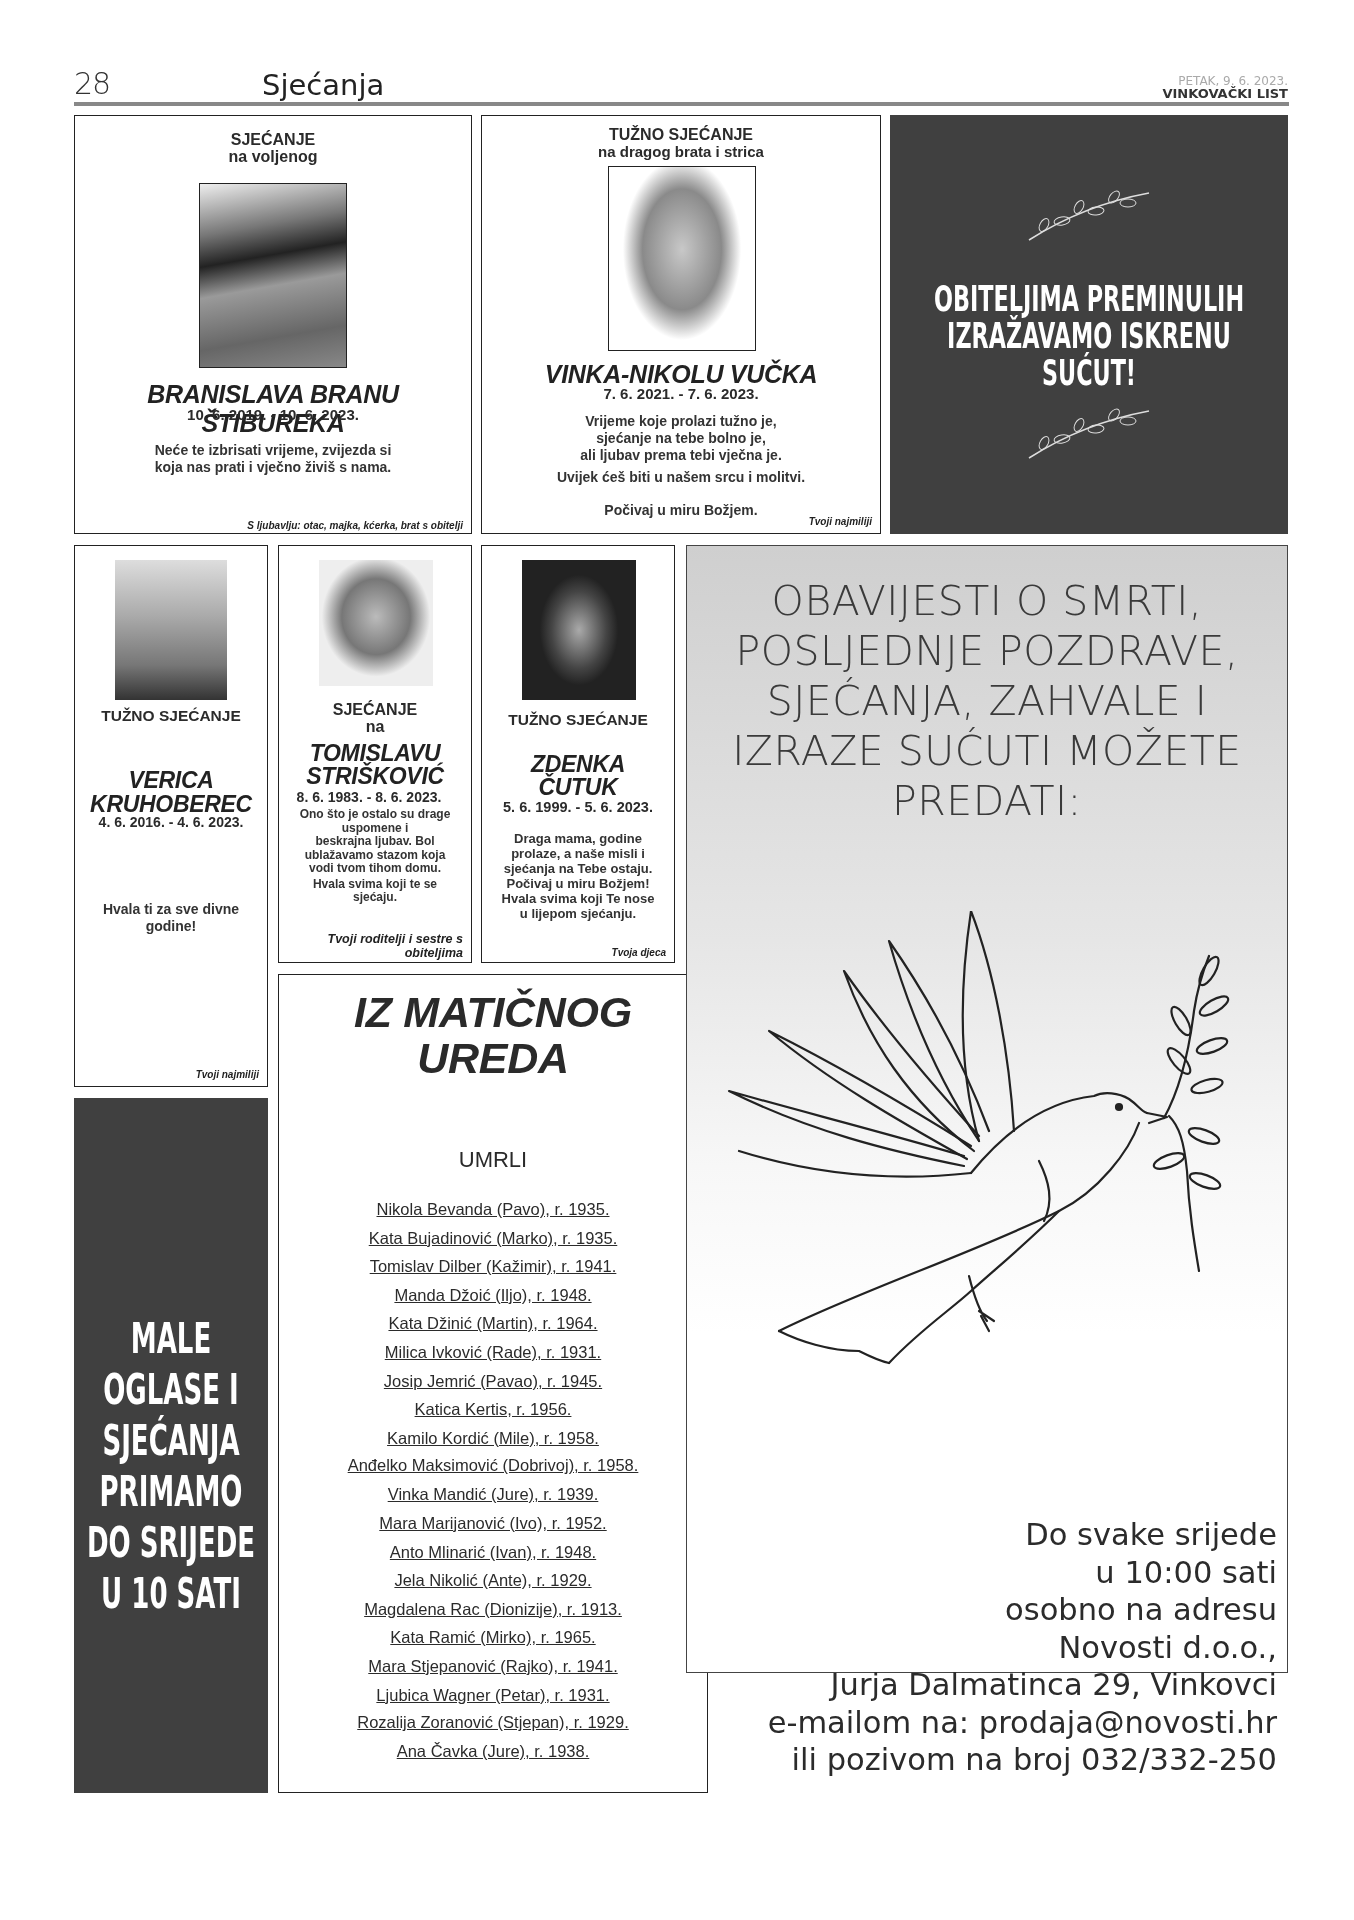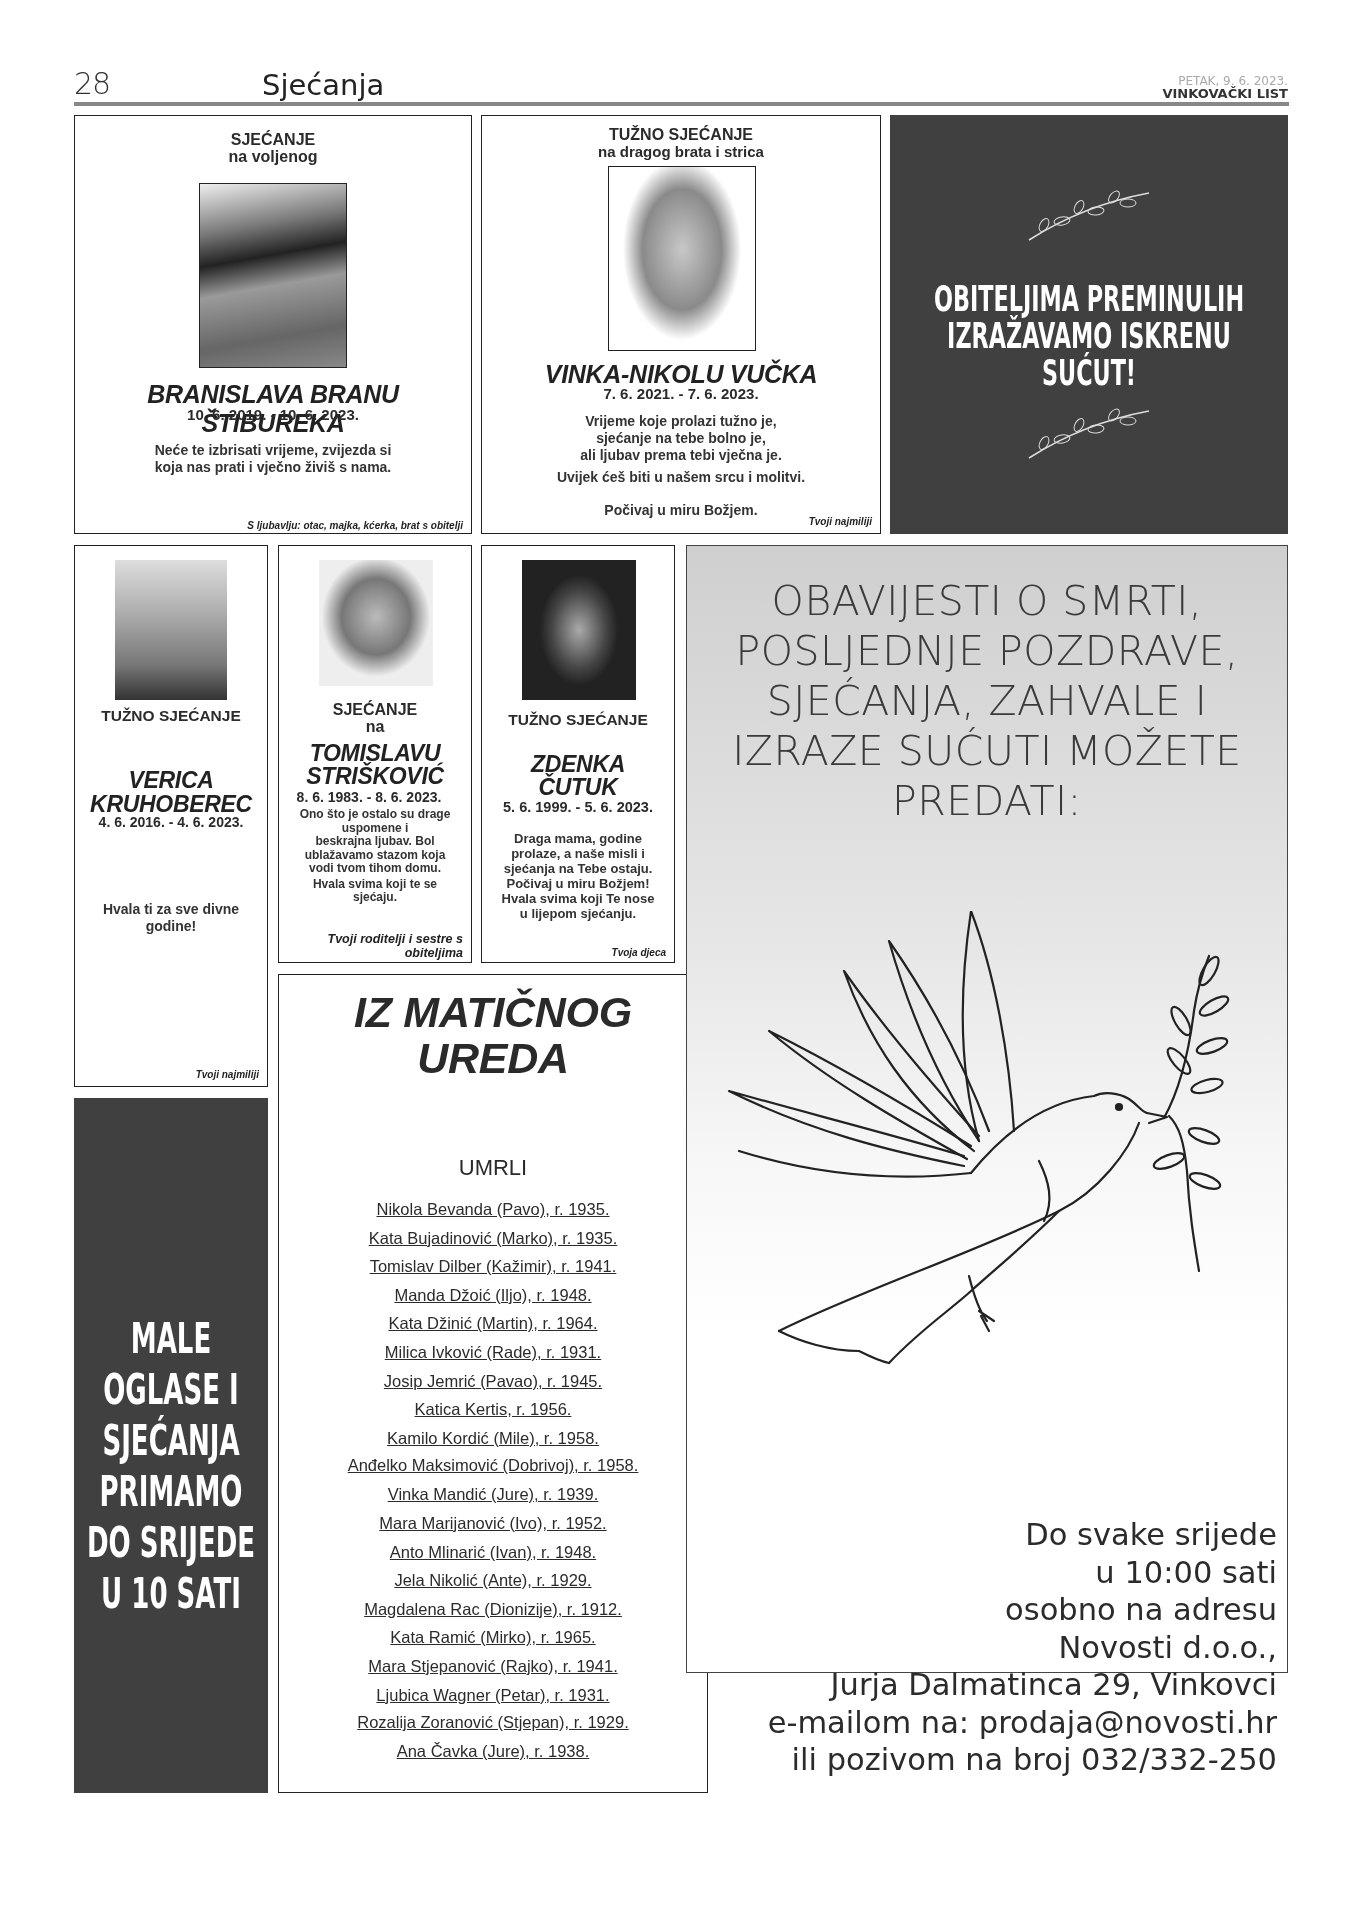--- a/index.html
+++ b/index.html
@@ -176,37 +176,37 @@
     <div>DO SRIJEDE</div>
     <div>U 10 SATI</div>
   </div>
 </div>
 
 <div class="box" style="left:278px;top:974px;width:430px;height:819px;">
   <div class="name" style="position:absolute;left:0;right:0;top:14px;font-size:43px;line-height:46px;color:#2a2a2a;">
     <div>IZ MATIČNOG</div>
     <div>UREDA</div>
   </div>
-  <div style="position:absolute;left:0;right:0;top:180px;font-size:22px;color:#2a2a2a;">UMRLI</div>
+  <div style="position:absolute;left:0;right:0;top:172px;font-size:22px;color:#2a2a2a;">UMRLI</div>
   <div class="umrli-list" id="umrli-list" style="position:absolute;left:0;right:0;top:220px;">
       <div class="item">Nikola Bevanda (Pavo), r. 1935.</div>
       <div class="item">Kata Bujadinović (Marko), r. 1935.</div>
       <div class="item">Tomislav Dilber (Kažimir), r. 1941.</div>
       <div class="item">Manda Džoić (Iljo), r. 1948.</div>
       <div class="item">Kata Džinić (Martin), r. 1964.</div>
       <div class="item">Milica Ivković (Rade), r. 1931.</div>
       <div class="item">Josip Jemrić (Pavao), r. 1945.</div>
       <div class="item">Katica Kertis, r. 1956.</div>
       <div class="item">Kamilo Kordić (Mile), r. 1958.</div>
       <div class="item wrap">Anđelko Maksimović (Dobrivoj), r. 1958.</div>
       <div class="item">Vinka Mandić (Jure), r. 1939.</div>
       <div class="item">Mara Marijanović (Ivo), r. 1952.</div>
       <div class="item">Anto Mlinarić (Ivan), r. 1948.</div>
       <div class="item">Jela Nikolić (Ante), r. 1929.</div>
-      <div class="item">Magdalena Rac (Dionizije), r. 1912.</div>
+      <div class="item">Magdalena Rac (Dionizije), r. 1913.</div>
       <div class="item">Kata Ramić (Mirko), r. 1965.</div>
       <div class="item">Mara Stjepanović (Rajko), r. 1941.</div>
       <div class="item">Ljubica Wagner (Petar), r. 1931.</div>
       <div class="item wrap">Rozalija Zoranović (Stjepan), r. 1929.</div>
       <div class="item">Ana Čavka (Jure), r. 1938.</div>
     </div>
 </div>
 
 <div class="ad">
   <div class="ad-head">

